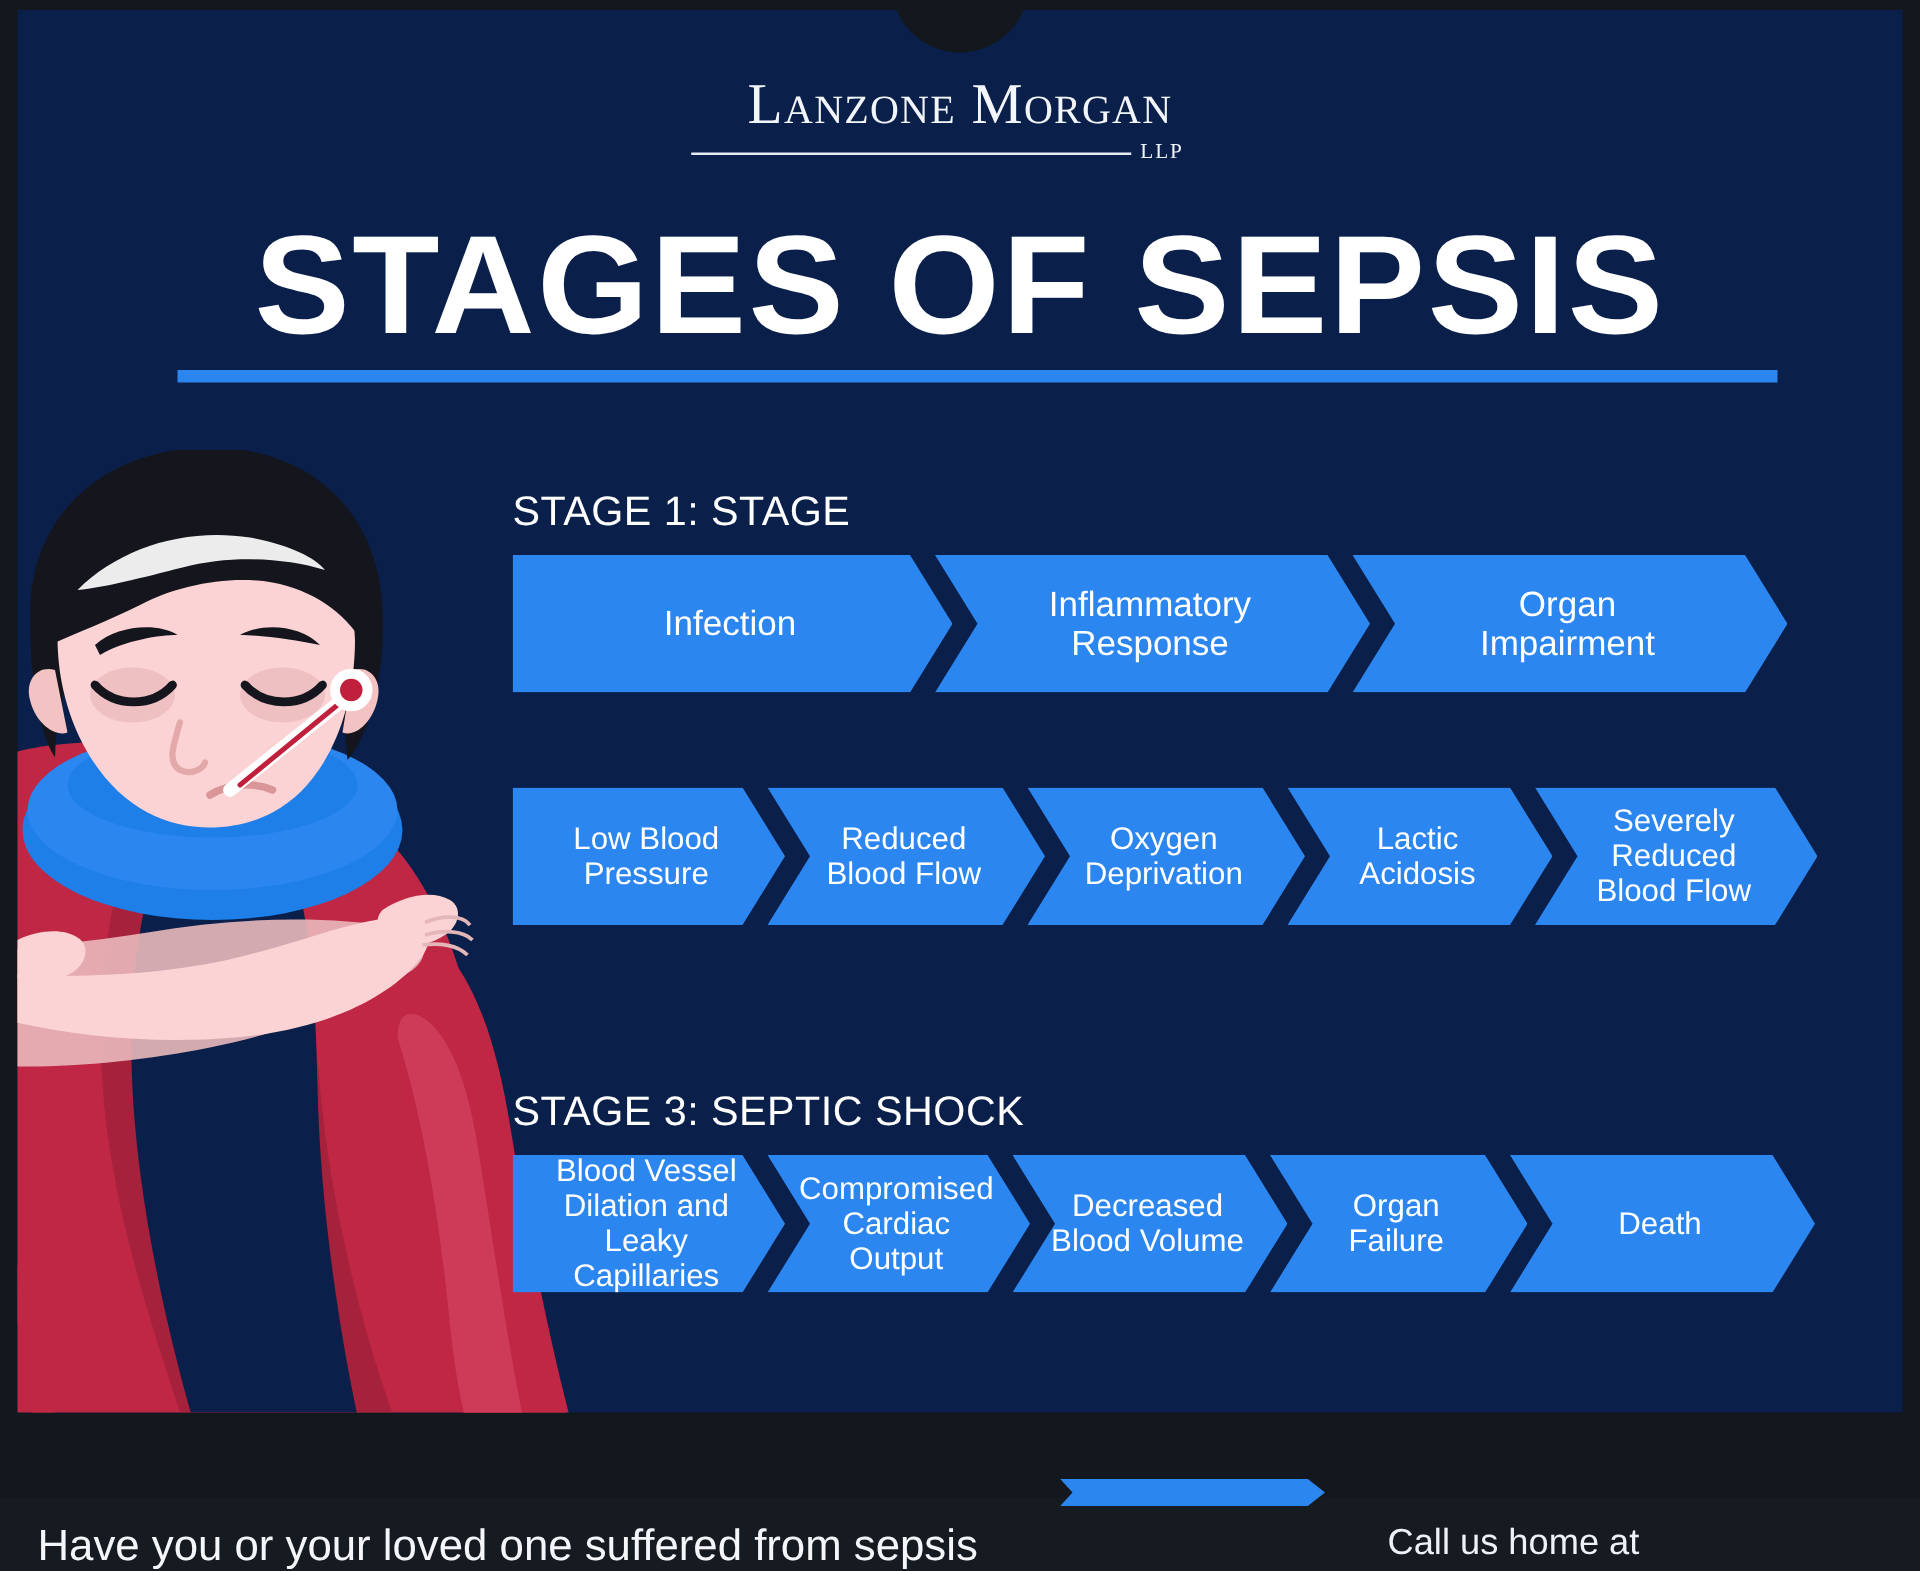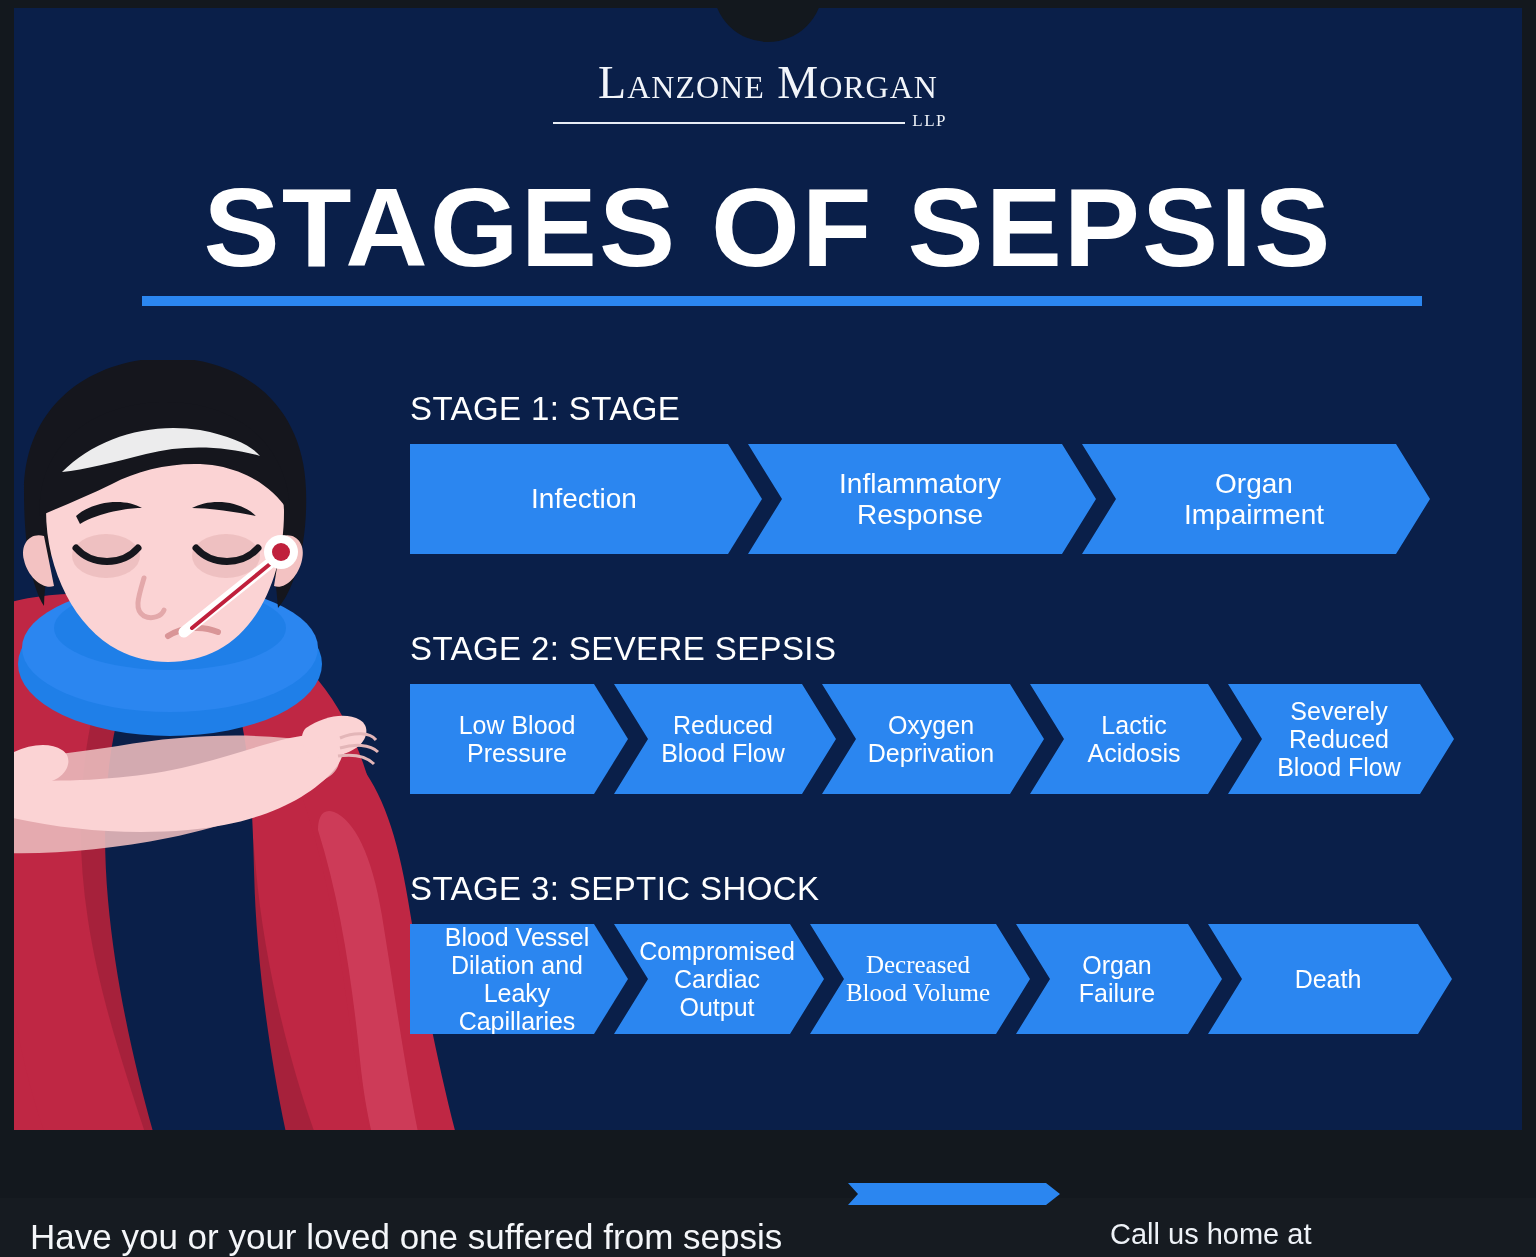--- a/index.html
+++ b/index.html
@@ -171,21 +171,21 @@
   .s2 .c1 { width:222px; margin-left:-14px; }
   .s2 .c2 { width:222px; margin-left:-14px; }
   .s2 .c3 { width:212px; margin-left:-14px; }
   .s2 .c4 { width:226px; margin-left:-14px; }
 
   .s3 { left:396px; top:862px; }
   .s3 .chev-row { height:110px; }
   .s3 .chev { font-size:25px; }
   .s3 .c0 { width:218px; }
   .s3 .c1 { width:210px; margin-left:-14px; }
-  .s3 .c2 { width:220px; margin-left:-14px;font-family:Liberation Serif, serif; }
+  .s3 .c2 { width:220px; margin-left:-14px; }
   .s3 .c3 { width:206px; margin-left:-14px; }
   .s3 .c4 { width:244px; margin-left:-14px;text-align:center; }
 
   
   .footer {
     position:absolute;
     left:0;
     top:1198px;
     width:1536px;
     height:127px;
@@ -317,21 +317,20 @@
         <div class="chev mid c1">
             <span>Inflammatory<br>Response</span>
           </div>
         <div class="chev last c2">
             <span>Organ<br>Impairment</span>
           </div>
       </div>
     </div>
 
     <div class="stage s2">
-      <div class="stage-heading">STAGE 2: SEVERE SEPSIS</div>
       <div class="chev-row">
         <div class="chev first c0">
             <span>Low Blood<br>Pressure</span>
           </div>
         <div class="chev mid c1">
             <span>Reduced<br>Blood Flow</span>
           </div>
         <div class="chev mid c2">
             <span>Oxygen<br>Deprivation</span>
           </div>

